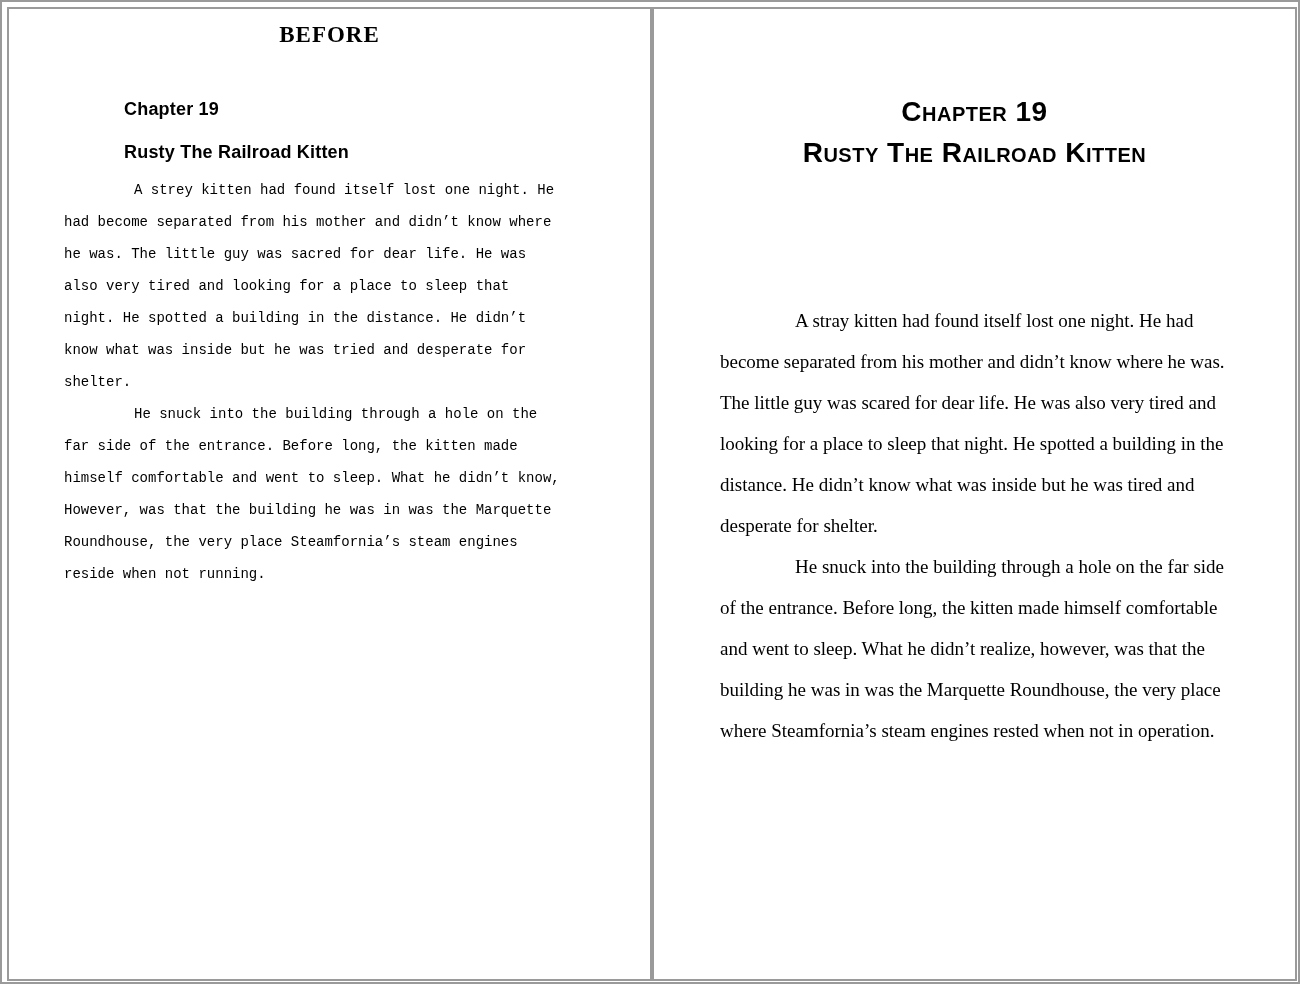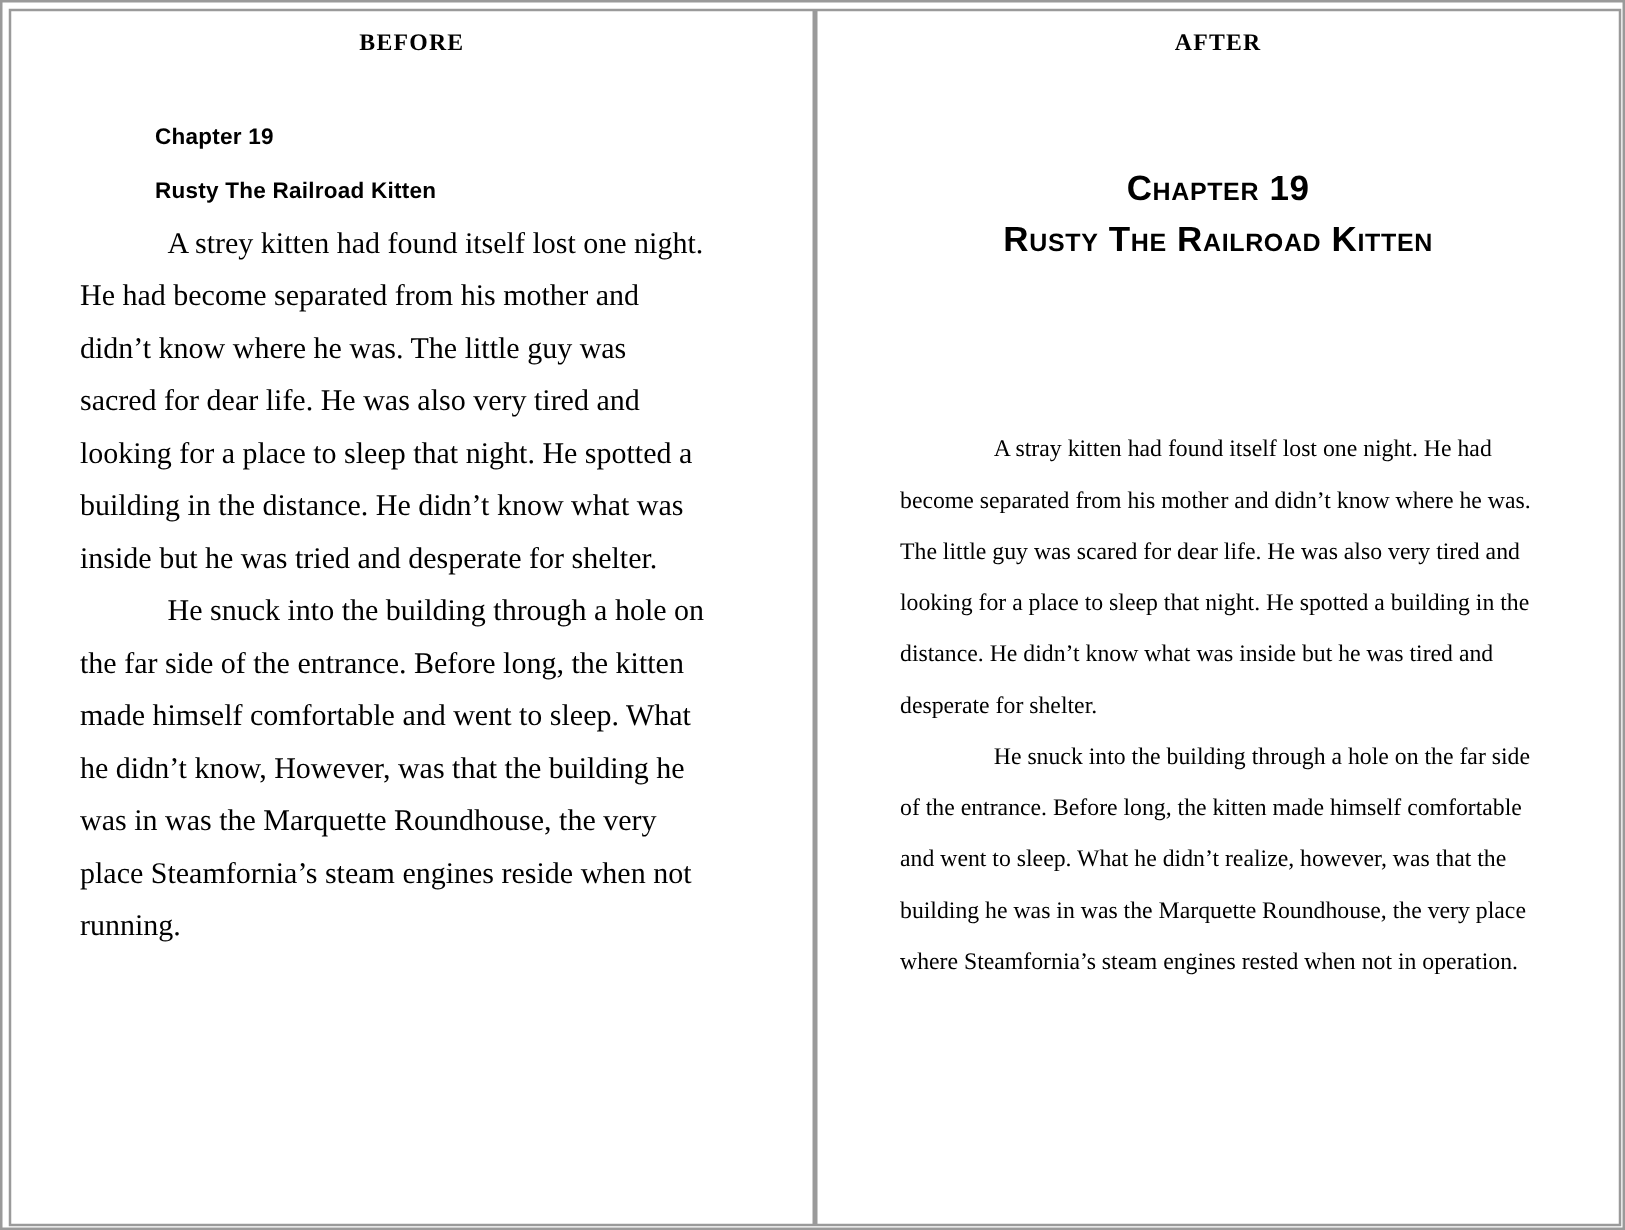--- a/index.html
+++ b/index.html
@@ -29,40 +29,40 @@
     overflow: hidden;
   }
   .page-before { left: 5px;   width: 645px; }
   .page-after  { left: 650px; width: 645px; }
 
   .page-label {
     margin-top: 12px;
     text-align: center;
     font-family: "Liberation Serif", serif;
     font-weight: bold;
-    font-size: 19px;
+    font-size: 23px;
     line-height: 27px;
     letter-spacing: 1px;
   }
 
   
   .ms-headings {
     margin: 40px 0 0 115px;
     font-family: "Liberation Sans", sans-serif;
     font-weight: bold;
     font-size: 18px;
     line-height: 43px;
     letter-spacing: 0.2px;
   }
   .body-before {
     margin: 0 0 0 55px;
     width: 500px;
-    font-family: Liberation Serif, serif;
-    font-size: 24px;
-    line-height: 42px;
+    font-family: Liberation Mono, monospace;
+    font-size: 14px;
+    line-height: 32px;
   }
   .body-before p { margin: 0; text-indent: 70px; }
 
   
   .chapter-block {
     margin-top: 82px;
     text-align: center;
     font-family: "Liberation Sans", sans-serif;
     font-weight: bold;
     font-variant: small-caps;
@@ -90,21 +90,20 @@
       <div>Chapter 19</div>
       <div>Rusty The Railroad Kitten</div>
     </div>
     <div class="body-before">
       <p>A strey kitten had found itself lost one night. He had become separated from his mother and didn’t know where he was. The little guy was sacred for dear life. He was also very tired and looking for a place to sleep that night. He spotted a building in the distance. He didn’t know what was inside but he was tried and desperate for shelter.</p>
       <p>He snuck into the building through a hole on the far side of the entrance. Before long, the kitten made himself comfortable and went to sleep. What he didn’t know, However, was that the building he was in was the Marquette Roundhouse, the very place Steamfornia’s steam engines reside when not running.</p>
     </div>
   </div>
 
   <div class="page page-after">
-    <div class="page-label">AFTER</div>
     <div class="chapter-block">
       <div>Chapter 19</div>
       <div>Rusty The Railroad Kitten</div>
     </div>
     <div class="body-after">
       <p>A stray kitten had found itself lost one night. He had become separated from his mother and didn’t know where he was. The little guy was scared for dear life. He was also very tired and looking for a place to sleep that night. He spotted a building in the distance. He didn’t know what was inside but he was tired and desperate for shelter.</p>
       <p>He snuck into the building through a hole on the far side of the entrance. Before long, the kitten made himself comfortable and went to sleep. What he didn’t realize, however, was that the building he was in was the Marquette Roundhouse, the very place where Steamfornia’s steam engines rested when not in operation.</p>
     </div>
   </div>
 

